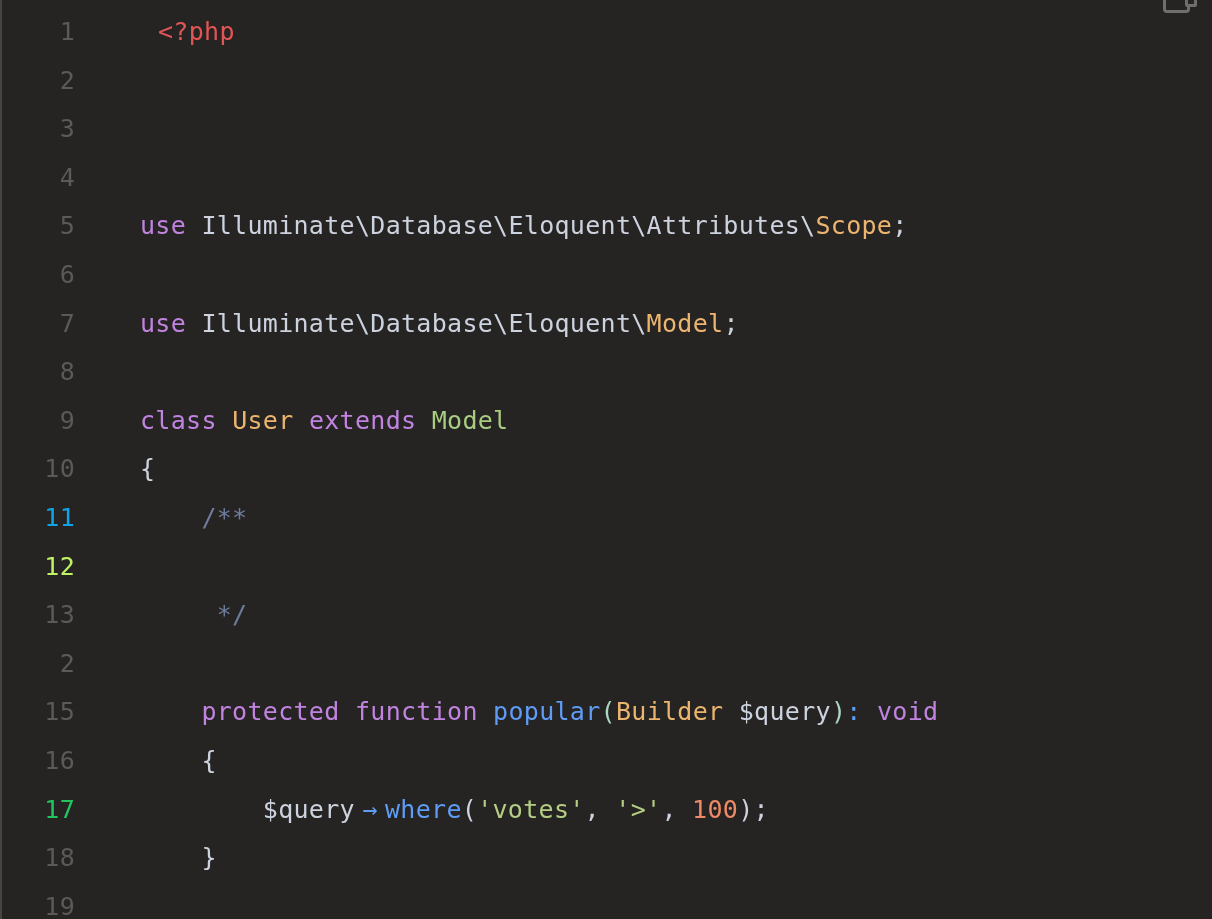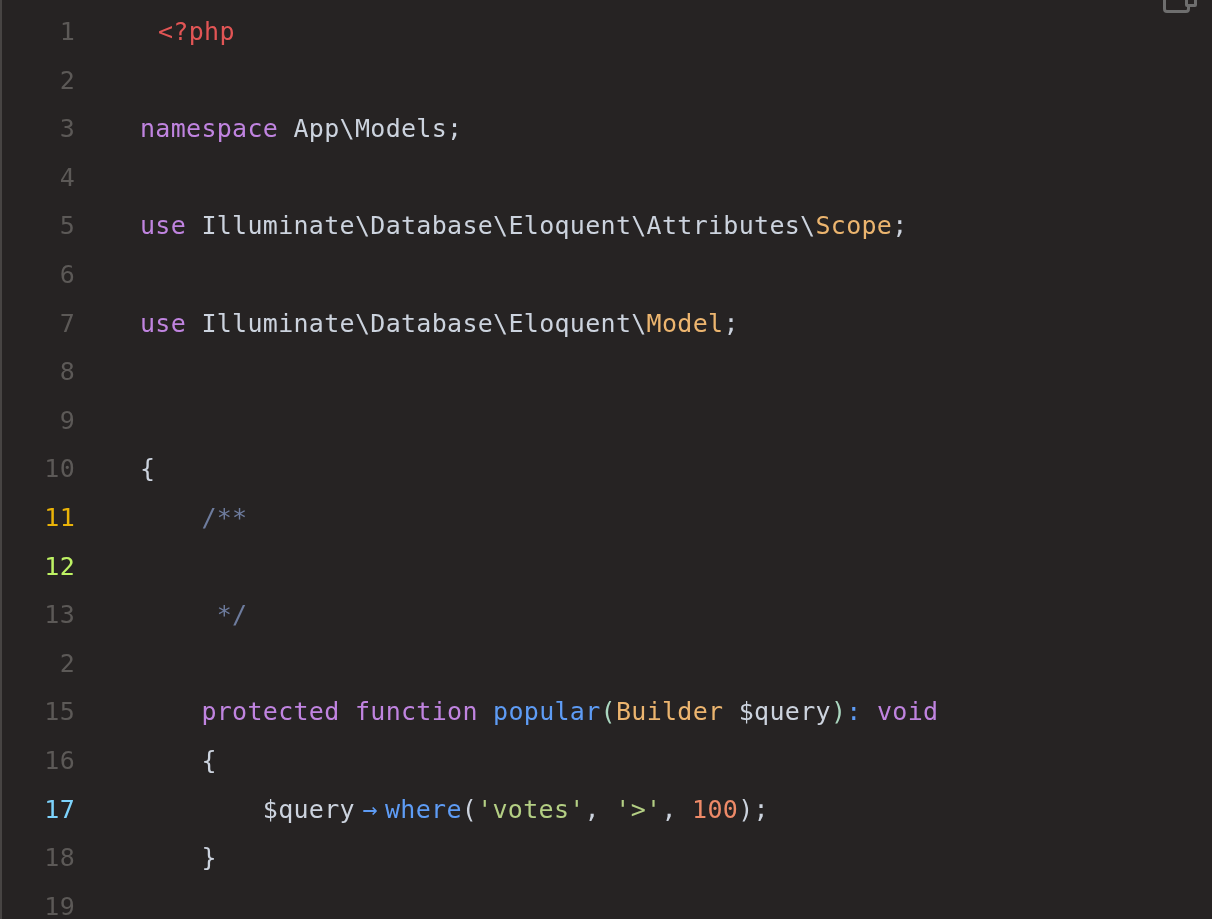--- a/index.html
+++ b/index.html
@@ -70,21 +70,20 @@
     <div class="line">
       <span class="gutter" style="color: rgb(92, 89, 87);">1</span>
       <span class="code"><span style="color: rgb(226, 85, 85); margin-left: 18px;">&lt;?php</span></span>
     </div>
     <div class="line">
       <span class="gutter" style="color: rgb(92, 89, 87);">2</span>
       <span class="code"></span>
     </div>
     <div class="line">
       <span class="gutter" style="color: rgb(92, 89, 87);">3</span>
-      <span class="code"><span style="color: rgb(192, 132, 224);">namespace</span><span style="color: rgb(204, 211, 222);"> App\Models;</span></span>
     </div>
     <div class="line">
       <span class="gutter" style="color: rgb(92, 89, 87);">4</span>
       <span class="code"></span>
     </div>
     <div class="line">
       <span class="gutter" style="color: rgb(92, 89, 87);">5</span>
       <span class="code"><span style="color: rgb(192, 132, 224);">use</span><span style="color: rgb(204, 211, 222);"> Illuminate\Database\Eloquent\Attributes\</span><span style="color: rgb(236, 181, 111);">Scope</span><span style="color: rgb(204, 211, 222);">;</span></span>
     </div>
     <div class="line">
@@ -93,27 +92,28 @@
     <div class="line">
       <span class="gutter" style="color: rgb(92, 89, 87);">7</span>
       <span class="code"><span style="color: rgb(192, 132, 224);">use</span><span style="color: rgb(204, 211, 222);"> Illuminate\Database\Eloquent\</span><span style="color: rgb(236, 181, 111);">Model</span><span style="color: rgb(204, 211, 222);">;</span></span>
     </div>
     <div class="line">
       <span class="gutter" style="color: rgb(92, 89, 87);">8</span>
       <span class="code"></span>
     </div>
     <div class="line">
       <span class="gutter" style="color: rgb(92, 89, 87);">9</span>
+      <span class="code"><span style="color: rgb(192, 132, 224);">class</span><span style="color: rgb(204, 211, 222);"> </span><span style="color: rgb(236, 181, 111);">User</span><span style="color: rgb(204, 211, 222);"> </span><span style="color: rgb(192, 132, 224);">extends</span><span style="color: rgb(204, 211, 222);"> </span><span style="color: rgb(168, 205, 128);">Model</span></span>
     </div>
     <div class="line">
       <span class="gutter" style="color: rgb(92, 89, 87);">10</span>
       <span class="code"><span style="color: rgb(204, 211, 222);">{</span></span>
     </div>
     <div class="line">
-      <span class="gutter" style="color: #eab308;">11</span>
+      <span class="gutter" style="color: #0ea5e9;">11</span>
       <span class="code"><span style="color: rgb(110, 124, 158);">    /**</span></span>
     </div>
     <div class="line">
       <span class="gutter" style="color: #bef264;">12</span>
     </div>
     <div class="line">
       <span class="gutter" style="color: rgb(92, 89, 87); padding-left: 32px;">13</span>
       <span class="code"><span style="color: rgb(110, 124, 158);">     */</span></span>
     </div>
     <div class="line">
@@ -121,21 +121,21 @@
     </div>
     <div class="line">
       <span class="gutter" style="color: rgb(92, 89, 87);">15</span>
       <span class="code"><span style="color: rgb(204, 211, 222);">    </span><span style="color: rgb(192, 132, 224);">protected</span><span style="color: rgb(204, 211, 222);"> </span><span style="color: rgb(192, 132, 224);">function</span><span style="color: rgb(204, 211, 222);"> </span><span style="color: rgb(94, 156, 245);">popular</span><span style="color: rgb(171, 215, 192);">(</span><span style="color: rgb(236, 181, 111);">Builder</span><span style="color: rgb(204, 211, 222);"> $query</span><span style="color: rgb(171, 215, 192);">)</span><span style="color: rgb(94, 156, 245);">:</span><span style="color: rgb(204, 211, 222);"> </span><span style="color: rgb(192, 132, 224);">void</span></span>
     </div>
     <div class="line">
       <span class="gutter" style="color: rgb(92, 89, 87);">16</span>
       <span class="code"><span style="color: rgb(204, 211, 222);">    {</span></span>
     </div>
     <div class="line">
-      <span class="gutter" style="color: #7dd3fc; padding-left: 12px;">17</span>
+      <span class="gutter" style="color: #22c55e; padding-left: 12px;">17</span>
       <span class="code"><span style="color: rgb(204, 211, 222);">        $query</span><span class="w2" style="color: rgb(94, 156, 245);">→</span><span style="color: rgb(94, 156, 245);">where</span><span style="color: rgb(204, 211, 222);">(</span><span style="color: rgb(180, 207, 132);">'votes'</span><span style="color: rgb(204, 211, 222);">, </span><span style="color: rgb(180, 207, 132);">'&gt;'</span><span style="color: rgb(204, 211, 222);">, </span><span style="color: rgb(238, 138, 104);">100</span><span style="color: rgb(204, 211, 222);">);</span></span>
     </div>
     <div class="line">
       <span class="gutter" style="color: rgb(92, 89, 87);">18</span>
       <span class="code"><span style="color: rgb(204, 211, 222);">    }</span></span>
     </div>
     <div class="line">
       <span class="gutter" style="color: rgb(92, 89, 87);">19</span>
       <span class="code"></span>
     </div>

